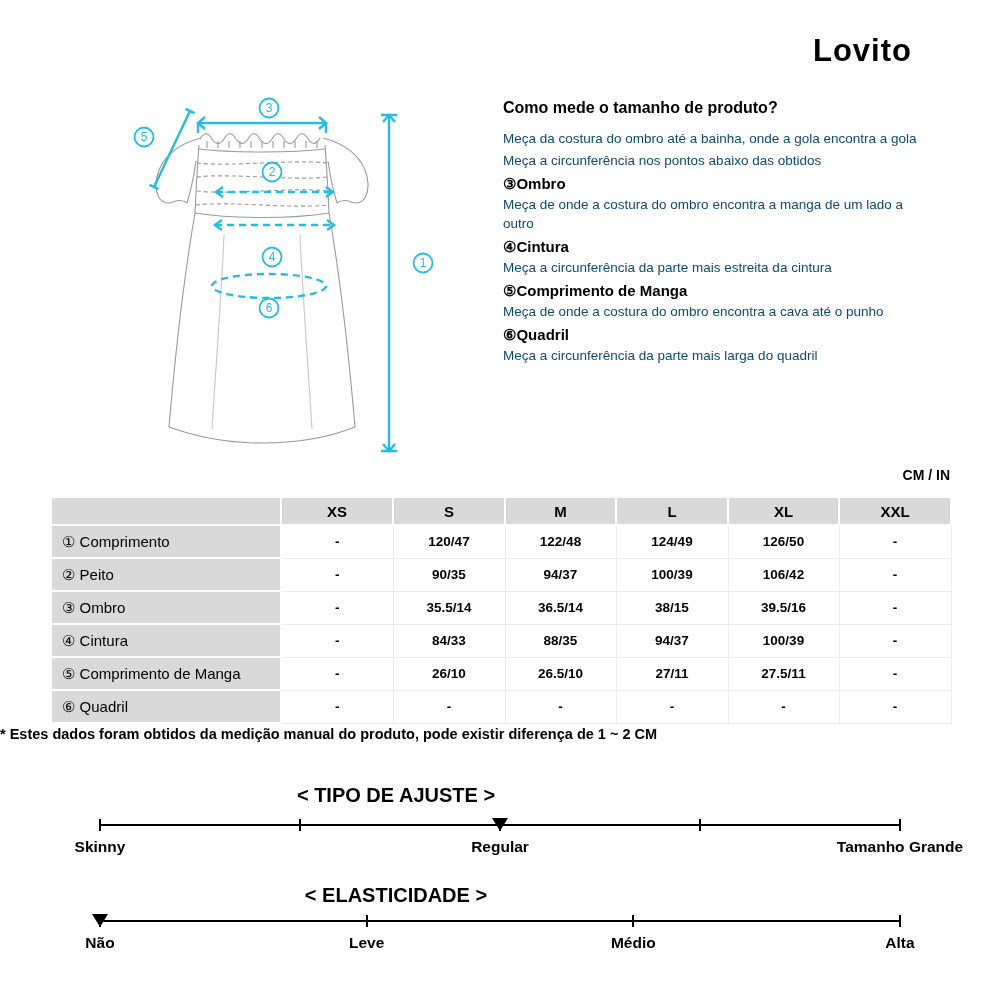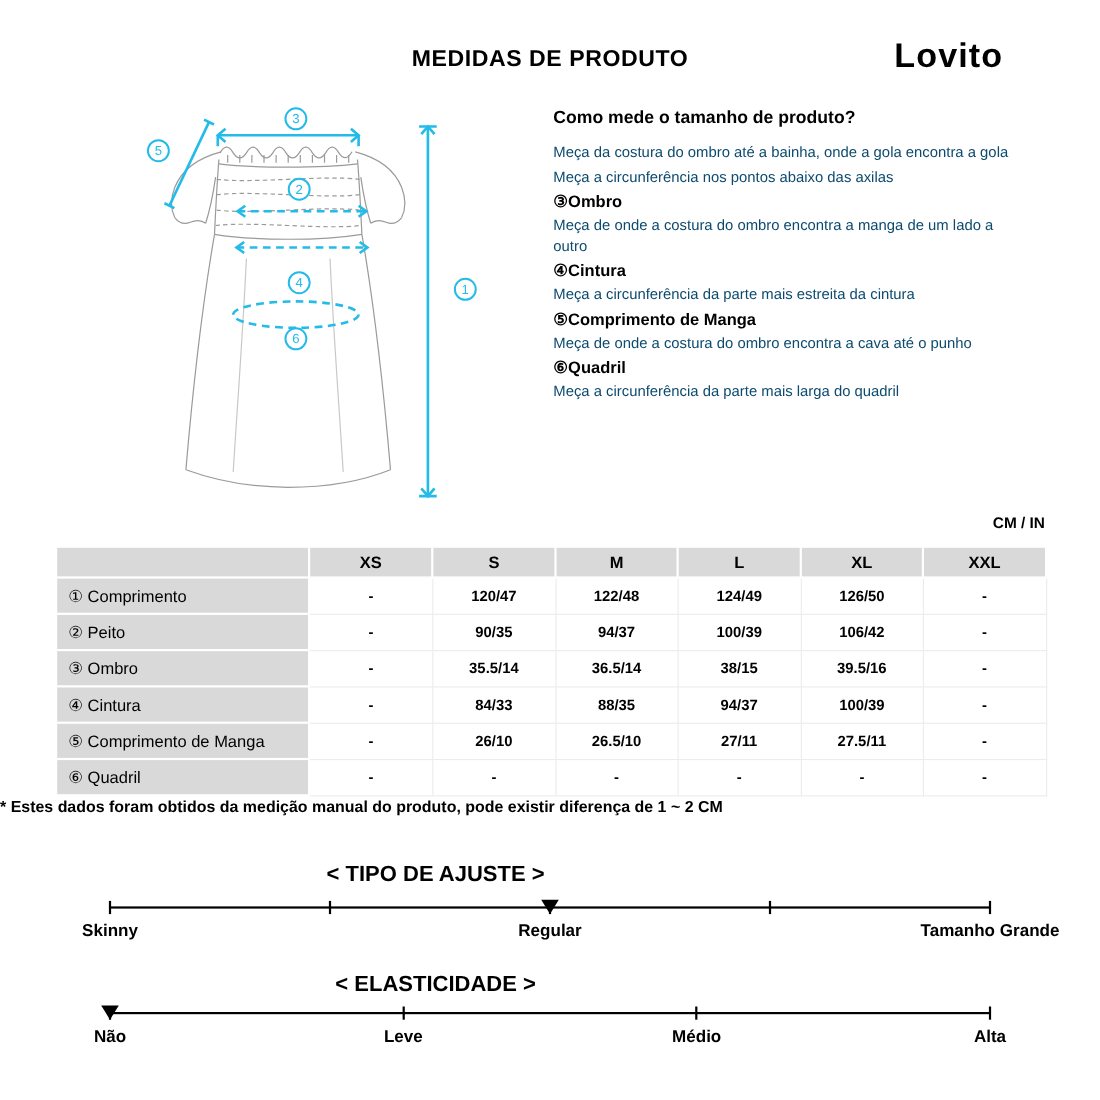--- a/index.html
+++ b/index.html
@@ -34,21 +34,20 @@
   #ela-scale{top:920px;}
   .tick{position:absolute;top:-5px;width:2px;height:12px;background:#000;margin-left:-1px;}
   .marker{position:absolute;top:-6px;width:0;height:0;border-left:8px solid transparent;border-right:8px solid transparent;border-top:13px solid #000;transform:translateX(-50%);}
   .scale-label{position:absolute;top:14px;font-size:15.5px;font-weight:bold;white-space:nowrap;transform:translateX(-50%);}
 </style>
 </head>
 <body>
 
 <div class="page">
 
-  <div class="header-title">MEDIDAS DE PRODUTO</div>
   <div class="brand">Lovito</div>
 
   <div class="figure">
     <svg class="dress-svg" width="350" height="375" viewBox="0 0 350 375">
 
       <g stroke="#9a9a9a" fill="none" stroke-width="1.1">
         <path d="M88,44 c4,-7 8,-7 12,0 c4,6 8,6 12,0 c4,-7 8,-7 12,0 c4,6 8,6 12,0 c4,-7 8,-7 12,0 c4,6 8,6 12,0 c4,-7 8,-7 12,0 c4,6 8,6 12,0 c4,-7 8,-7 12,0 c4,6 8,6 12,-1"></path>
         <path d="M87,54 C120,58 180,58 213,54"></path>
         <path d="M95,46 L95,53 M106,46 L106,53 M117,46 L117,53 M128,46 L128,53 M139,46 L139,53 M150,46 L150,53 M161,46 L161,53 M172,46 L172,53 M183,46 L183,53 M194,46 L194,53 M205,46 L205,53"></path>
         <path d="M87,50 C85,75 84,98 83,118"></path>
@@ -112,21 +111,21 @@
       </g>
     </svg>
 
     <div class="guide">
       <div class="guide-title">Como mede o tamanho de produto?</div>
 
       <div class="guide-item">
         <div class="guide-item-desc">Meça da costura do ombro até a bainha, onde a gola encontra a gola</div>
       </div>
       <div class="guide-item">
-        <div class="guide-item-desc">Meça a circunferência nos pontos abaixo das axilas</div>
+        <div class="guide-item-desc">Meça a circunferência nos pontos abaixo das obtidos</div>
       </div>
       <div class="guide-item">
         <div class="guide-item-label"><span>③</span><span>Ombro</span></div>
         <div class="guide-item-desc">Meça de onde a costura do ombro encontra a manga de um lado a outro</div>
       </div>
       <div class="guide-item">
         <div class="guide-item-label"><span>④</span><span>Cintura</span></div>
         <div class="guide-item-desc">Meça a circunferência da parte mais estreita da cintura</div>
       </div>
       <div class="guide-item">

